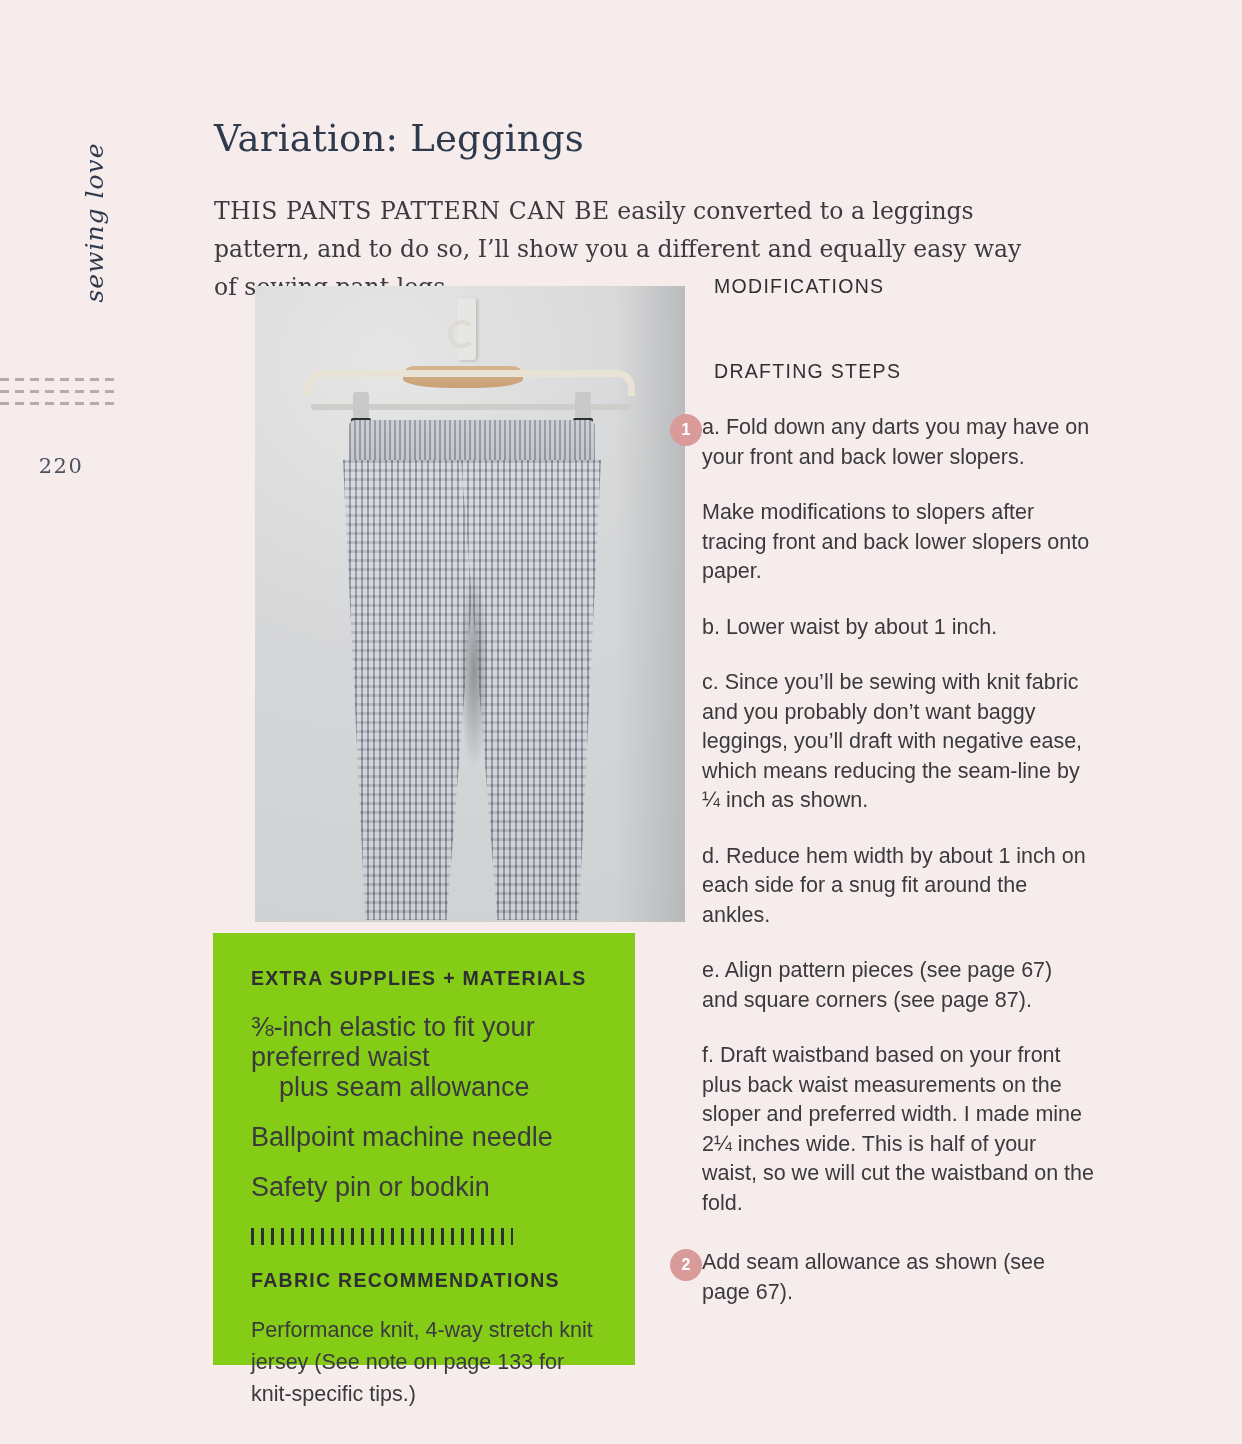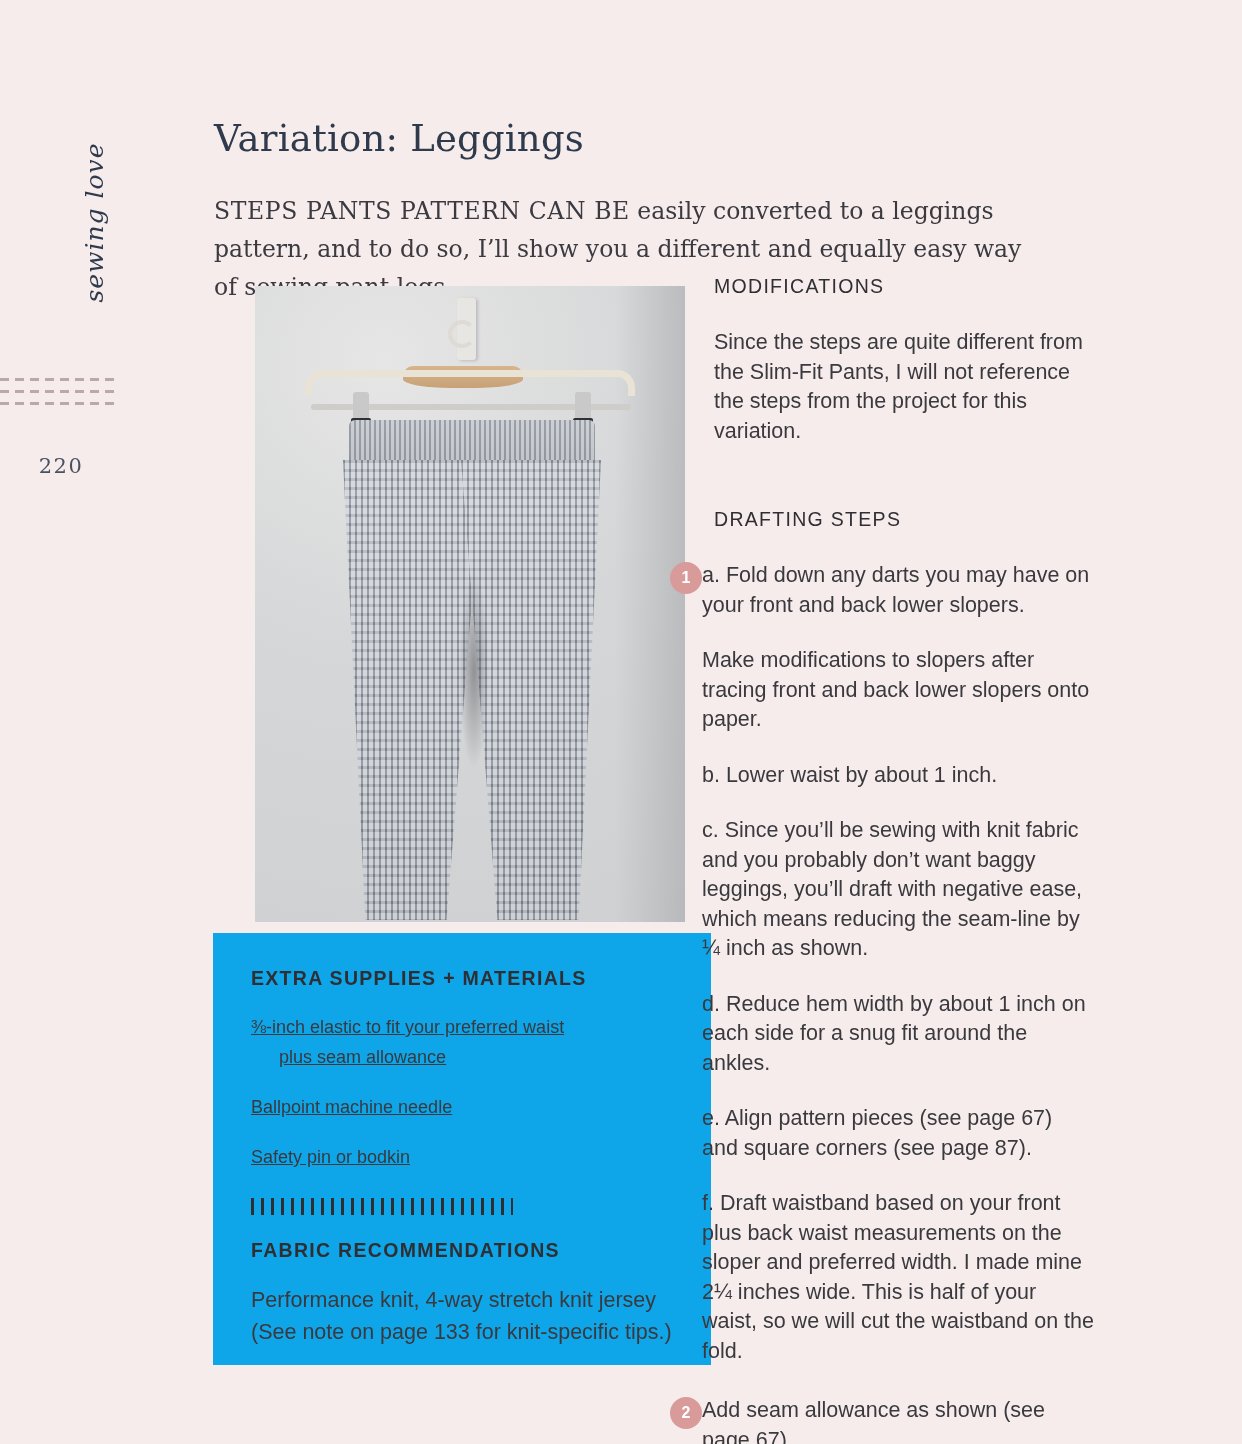--- a/index.html
+++ b/index.html
@@ -205,38 +205,37 @@
     left: 132px; top: 150px;
     width: 30px; height: 200px;
     background: radial-gradient(ellipse at center, rgba(60,62,70,.45) 0%, rgba(60,62,70,0) 70%);
   }
 
   
   #supplies-box {
     position: absolute;
     left: 213px;
     top: 933px;
-    width: 498px;
+    width: 422px;
     height: 432px;
-    background: #0ea5e9;
+    background: #84cc16;
   }
   .box-inner { padding: 34px 38px 0 38px; }
   .kicker {
     font-size: 19.5px;
     font-weight: bold;
     letter-spacing: 1.3px;
     color: #2f2f33;
     margin: 0 0 22px 0;
   }
   .supply-line {
-    font-size: 18px;
+    font-size: 27px;
     line-height: 30px;
     color: #3a3a3e;
     margin: 6px 0 20px 0;
-    text-decoration: underline;
   }
   .supply-line .indent { display: block; padding-left: 28px; }
   #stitch-divider {
     margin: 26px 0 24px 0;
     height: 17px;
     width: 262px;
     background-image: repeating-linear-gradient(
       to right,
       #2f2f33 0px, #2f2f33 3px,
       transparent 3px, transparent 10px);
@@ -309,21 +308,21 @@
     <div class="stitch-row"></div>
     <div class="stitch-row"></div>
     <div class="stitch-row"></div>
   </div>
 
   <div id="page-number">220</div>
 </div>
 
 <h1 id="page-title">Variation: Leggings</h1>
 
-<p id="intro-paragraph"><span class="lead">STEPS PANTS PATTERN CAN BE</span><span> easily converted to a leggings pattern, and to do so, I’ll show you a different and equally easy way of sewing pant legs.</span></p>
+<p id="intro-paragraph"><span class="lead">THIS PANTS PATTERN CAN BE</span><span> easily converted to a leggings pattern, and to do so, I’ll show you a different and equally easy way of sewing pant legs.</span></p>
 
 <figure id="leggings-photo">
   <div class="wall-shadow"></div>
   <div class="hook"></div>
   <div class="hanger-top"></div>
   <div class="hanger-bar"></div>
   <div class="hanger-rod"></div>
   <div class="clip left"></div>
   <div class="clip right"></div>
   <div class="pants">
@@ -349,21 +348,20 @@
 
     <h2 class="kicker">FABRIC RECOMMENDATIONS</h2>
     <p id="fabric-text">Performance knit, 4-way stretch knit jersey (See note on page 133 for knit-specific tips.)</p>
   </div>
 </section>
 
 <div id="right-column">
 
   <div id="mods-block">
     <h2 class="section-head">MODIFICATIONS</h2>
-    <p class="body-par">Since the steps are quite different from the Slim-Fit Pants, I will not reference the steps from the project for this variation.</p>
   </div>
 
   <div id="drafting-block">
     <h2 class="section-head">DRAFTING STEPS</h2>
 
     <div class="step">
       <div class="step-row">
         <div class="badge">1</div>
         <div class="step-body">
           <p class="sub-par">a. Fold down any darts you may have on your front and back lower slopers.</p>

